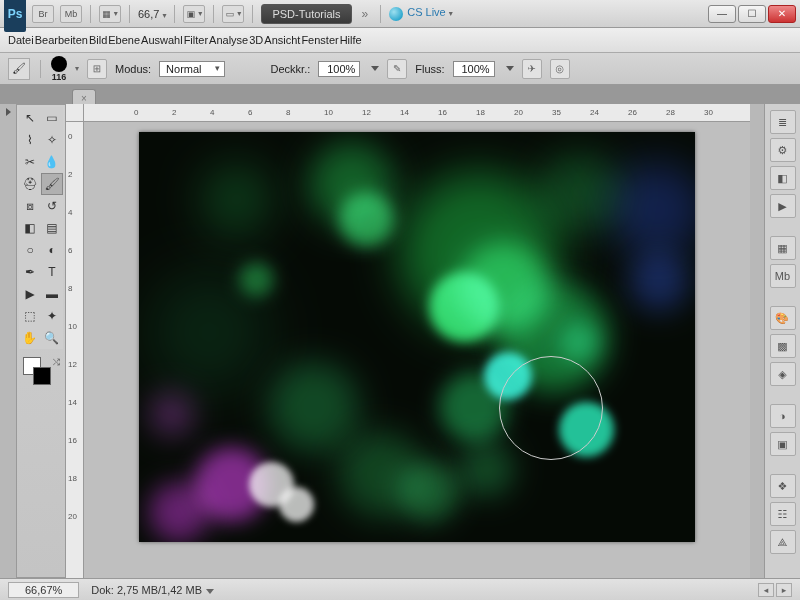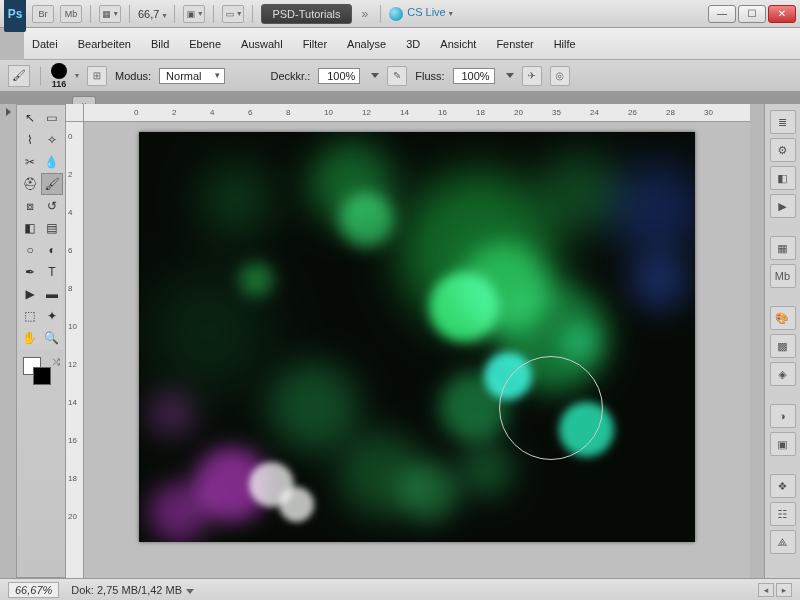--- a/index.html
+++ b/index.html
@@ -15,21 +15,21 @@
 .workspace-btn { padding: 3px 10px; background: linear-gradient(#545454,#3a3a3a); color: #ddd; border-radius: 3px; border: 1px solid #555; }
 .workspace-btn.light { background: linear-gradient(#f0f0f0,#dcdcdc); color: #333; border-color: #aaa; }
 .chev { color: #777; font-size: 12px; margin: 0 4px; }
 .cslive { color: #2a7ab0; font-weight: 500; }
 .cs-ball { width: 14px; height: 14px; border-radius: 50%; background: radial-gradient(circle at 35% 35%, #9de0f0, #0090c0); display: inline-block; vertical-align: middle; margin-right: 4px; }
 .win-btns { margin-left: auto; display: flex; gap: 2px; }
 .win-btn { width: 28px; height: 18px; border: 1px solid #888; border-radius: 3px; background: linear-gradient(#f5f5f5,#dcdcdc); display: flex; align-items: center; justify-content: center; font-size: 10px; color: #444; }
 .win-btn.close { background: linear-gradient(#e88,#c33); color: #fff; border-color: #a22; }
 
 
-.menubar { height: 32px; background: linear-gradient(#efefef,#dedede); border-bottom: 1px solid #aaa; display: flex; align-items: center; padding: 0 8px; gap: 20px; color: #222; margin-left: 24px; }
+.menubar { height: 25px; background: linear-gradient(#efefef,#dedede); border-bottom: 1px solid #aaa; display: flex; align-items: center; padding: 0 8px; gap: 1px; color: #222; }
 
 
 .optbar { height: 32px; background: linear-gradient(#d6d6d6,#c8c8c8); border-bottom: 1px solid #999; display: flex; align-items: center; padding: 0 8px; gap: 8px; color: #222; }
 .brush-tool-icon { width: 22px; height: 22px; background: #ddd; border: 1px solid #aaa; display: flex; align-items: center; justify-content: center; }
 .brush-prev { display: flex; flex-direction: column; align-items: center; }
 .brush-dot { width: 16px; height: 16px; background: #000; border-radius: 50%; }
 .brush-sz { font-size: 9px; font-weight: bold; }
 .opt-sel { background: #fff; border: 1px solid #888; padding: 1px 22px 1px 6px; font-size: 11px; position: relative; }
 .opt-sel::after { content: "▾"; position: absolute; right: 4px; top: 1px; font-size: 9px; color: #555; }
 .opt-input { background: #fff; border: 1px solid #888; width: 42px; padding: 1px 4px; text-align: right; font-size: 11px; }
@@ -63,21 +63,21 @@
 .canvas { width: 556px; height: 410px; background: #050a05; position: relative; box-shadow: 0 0 4px rgba(0,0,0,0.5); overflow: hidden; }
 .bokeh { position: absolute; border-radius: 50%; mix-blend-mode: screen; }
 .brush-cursor { position: absolute; border: 1px solid #ccc; border-radius: 50%; width: 104px; height: 104px; }
 
 .right-col { width: 14px; background: #b8b8b8; }
 .right-panel { width: 36px; background: #cfcfcf; border-left: 1px solid #999; display: flex; flex-direction: column; align-items: center; padding-top: 6px; gap: 4px; }
 .panel-icon { width: 26px; height: 24px; background: #dadada; border: 1px solid #aaa; border-radius: 2px; display: flex; align-items: center; justify-content: center; font-size: 11px; color: #555; }
 .panel-gap { height: 10px; }
 
 .statusbar { position: absolute; left: 0; right: 0; bottom: 0; height: 22px; background: linear-gradient(#e2e2e2,#d2d2d2); border-top: 1px solid #999; display: flex; align-items: center; padding: 0 8px; font-size: 11px; color: #333; gap: 12px; }
-.sb-field { background: #eee; border: 1px solid #aaa; padding: 1px 6px; font-style: italic; }
+.sb-field { background: #eee; border: 1px solid #aaa; padding: 1px 16px; }
 .sb-tri { display: inline-block; border-left: 4px solid transparent; border-right: 4px solid transparent; border-top: 5px solid #666; margin-left: 4px; }
 .sb-scrolls { margin-left: auto; display: flex; gap: 2px; }
 .sb-scrolls span { width: 16px; height: 14px; background: #ddd; border: 1px solid #aaa; text-align: center; line-height: 12px; font-size: 9px; color: #666; }
 </style>
 </head>
 <body>
 
 <div class="titlebar">
   <div class="ps-logo">Ps</div>
   <div class="tb-icon">Br</div>

